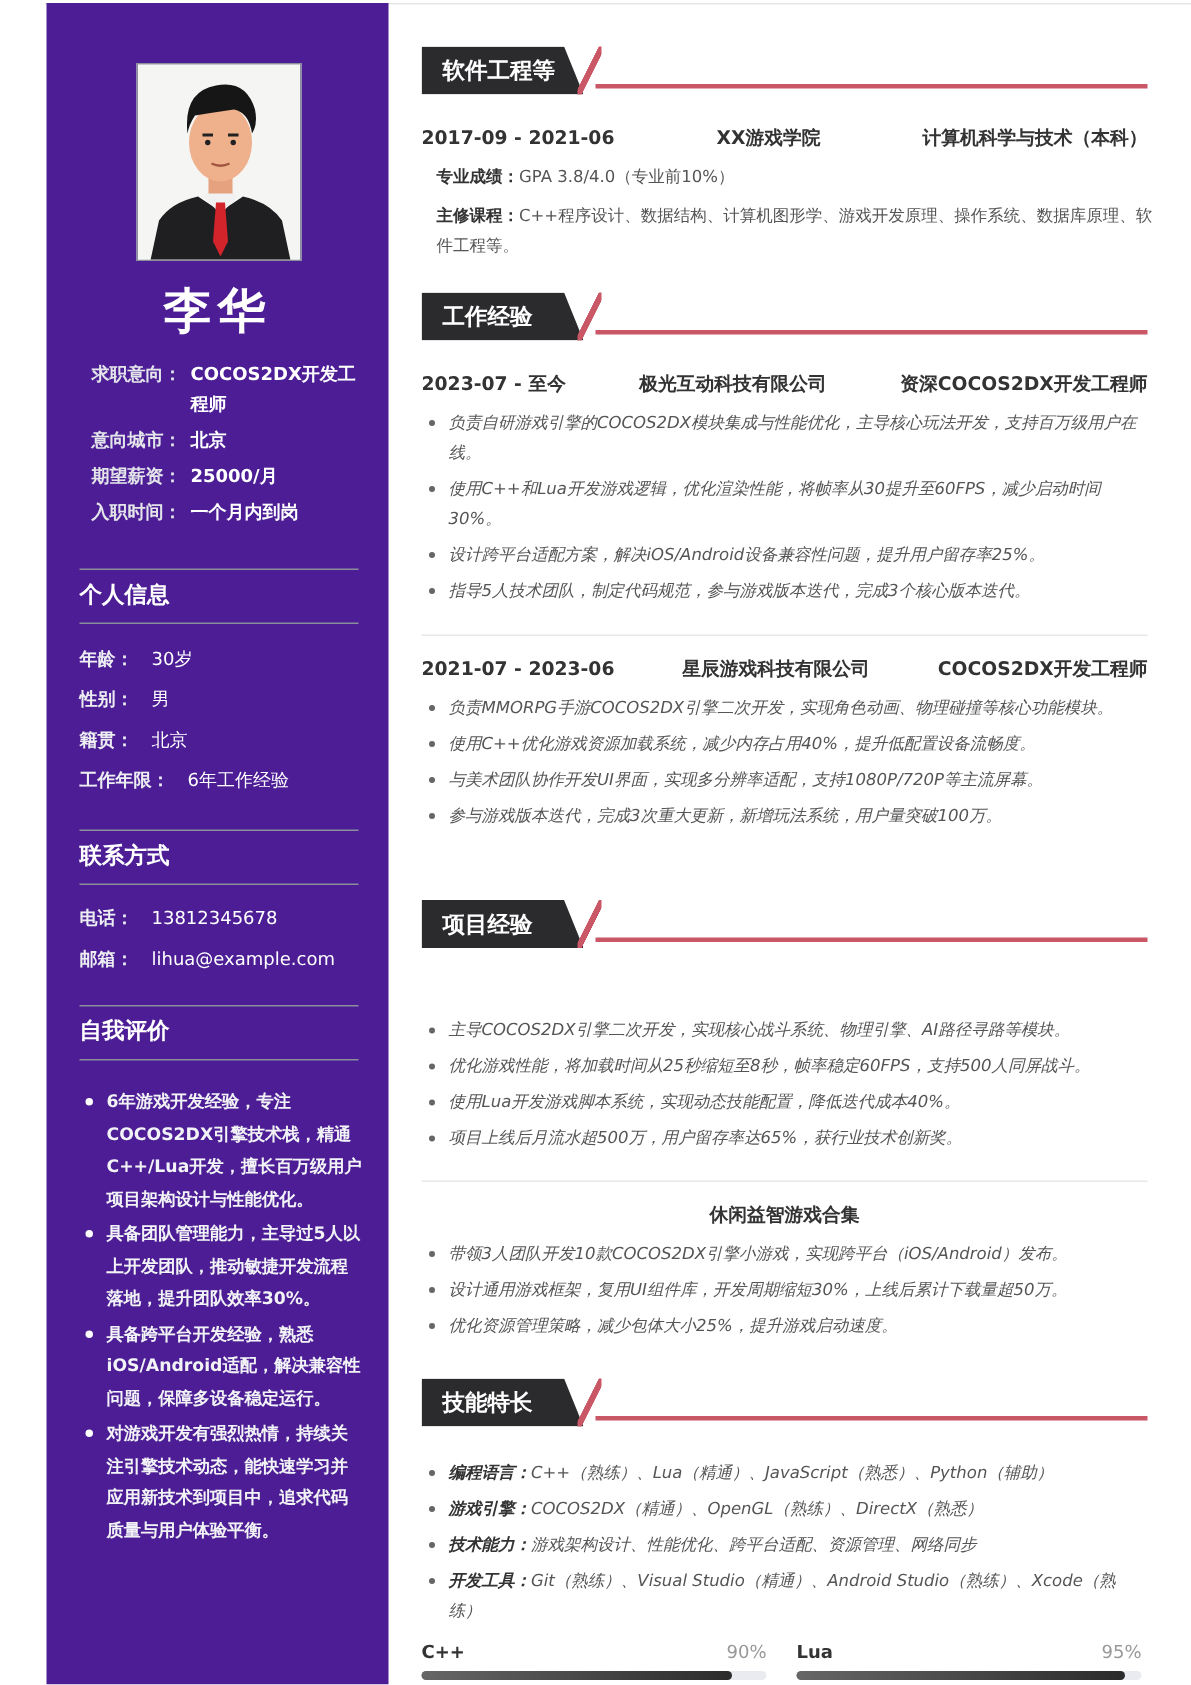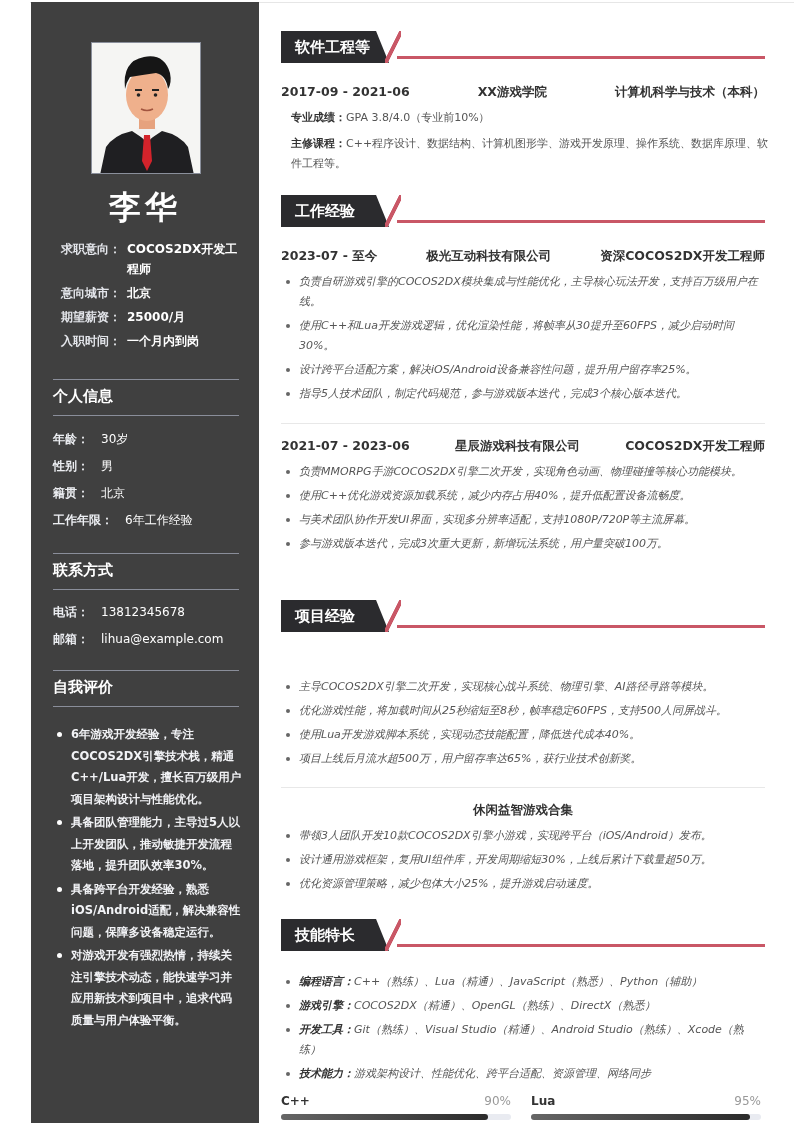--- a/index.html
+++ b/index.html
@@ -2,21 +2,21 @@
 <html><head>
   <meta charset="utf-8">
   <style>
     * { box-sizing: border-box; margin: 0; padding: 0; }
     html, body { width: 794px; height: 1123px; background: #ffffff; overflow: hidden; }
     body { font-family: "DejaVu Sans", "Liberation Sans", sans-serif; position: relative; }
     .page { position: absolute; left: 0; top: 0; width: 794px; height: 1123px; background: #fff; }
     .frame-top { position: absolute; left: 30px; top: 2px; width: 764px; height: 1px; background: #e6e6e6; }
 
     
-    .sidebar { position: absolute; left: 31px; top: 2px; width: 228px; height: 1121px; background: #404040; color: #fff; }
+    .sidebar { position: absolute; left: 31px; top: 2px; width: 228px; height: 1121px; background: #4c1d95; color: #fff; }
     .avatar { position: absolute; left: 60px; top: 40px; width: 110px; height: 132px; background: #f4f4f4; border: 1px solid #8a8f9b; overflow: hidden; }
     .name { position: absolute; left: 0; width: 228px; top: 184px; text-align: center; font-size: 32px; font-weight: bold; letter-spacing: 4px; color: #fff; }
     .kv { position: absolute; left: 24px; font-size: 12px; font-weight: bold; line-height: 20px; display: flex; }
     .kv .k { width: 72px; color: #e3e5ea; flex-shrink: 0; text-align: center; }
     .kv .v { color: #fff; width: 120px; }
     .s-title { position: absolute; left: 22px; font-size: 15px; font-weight: bold; color: #fff; }
     .s-line { position: absolute; left: 22px; width: 186px; height: 1px; background: #8a8e9a; }
     .pi { position: absolute; left: 22px; font-size: 12px; display: flex; line-height: 18px; }
     .pi .k { font-weight: bold; color: #eceef2; margin-right: 12px; }
     .pi .v { color: #fff; }
@@ -206,22 +206,22 @@
     </ul>
 
     <div class="sec-head" style="top:919px">
       <div class="tab">技能特长</div>
       <div class="slash"></div>
       <div class="rule"></div>
     </div>
     <ul class="blist" style="top:972px">
       <li><b>编程语言：</b><span>C++（熟练）、Lua（精通）、JavaScript（熟悉）、Python（辅助）</span></li>
       <li><b>游戏引擎：</b><span>COCOS2DX（精通）、OpenGL（熟练）、DirectX（熟悉）</span></li>
+      <li><b>技术能力：</b><span>游戏架构设计、性能优化、跨平台适配、资源管理、网络同步</span></li>
       <li><b>开发工具：</b><span>Git（熟练）、Visual Studio（精通）、Android Studio（熟练）、Xcode（熟练）</span></li>
-      <li><b>技术能力：</b><span>游戏架构设计、性能优化、跨平台适配、资源管理、网络同步</span></li>
     </ul>
 
     <div class="bar-wrap" style="left:0">
       <div class="lbl">
         <span class="n">C++</span>
         <span class="p">90%</span>
       </div>
       <div class="bar-track">
         <div class="bar-fill" style="width:90%"></div>
       </div>

